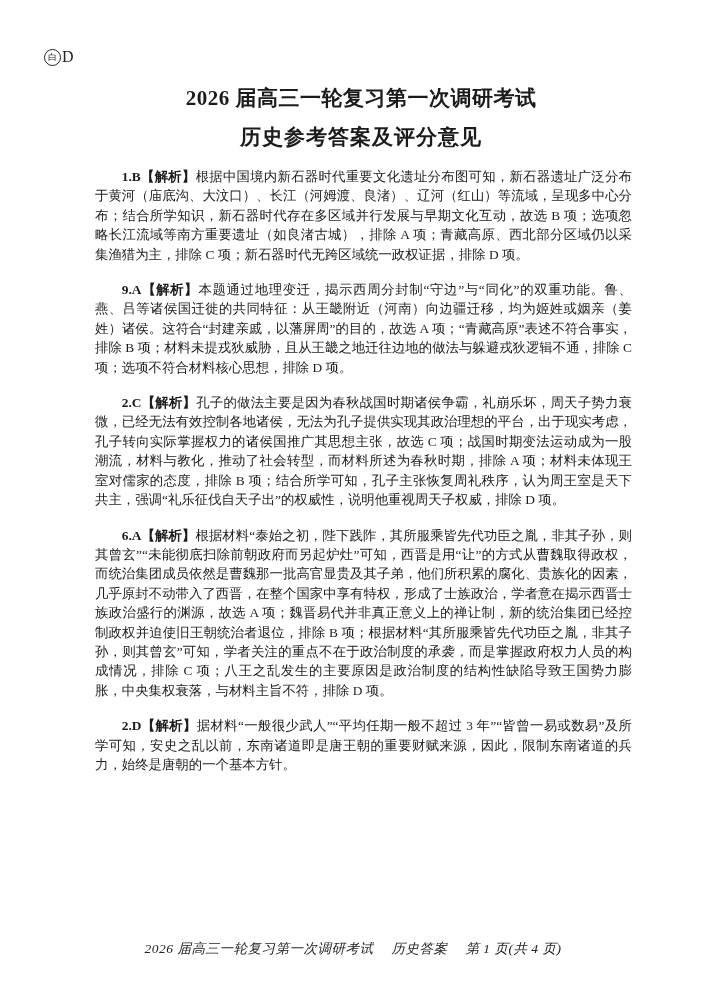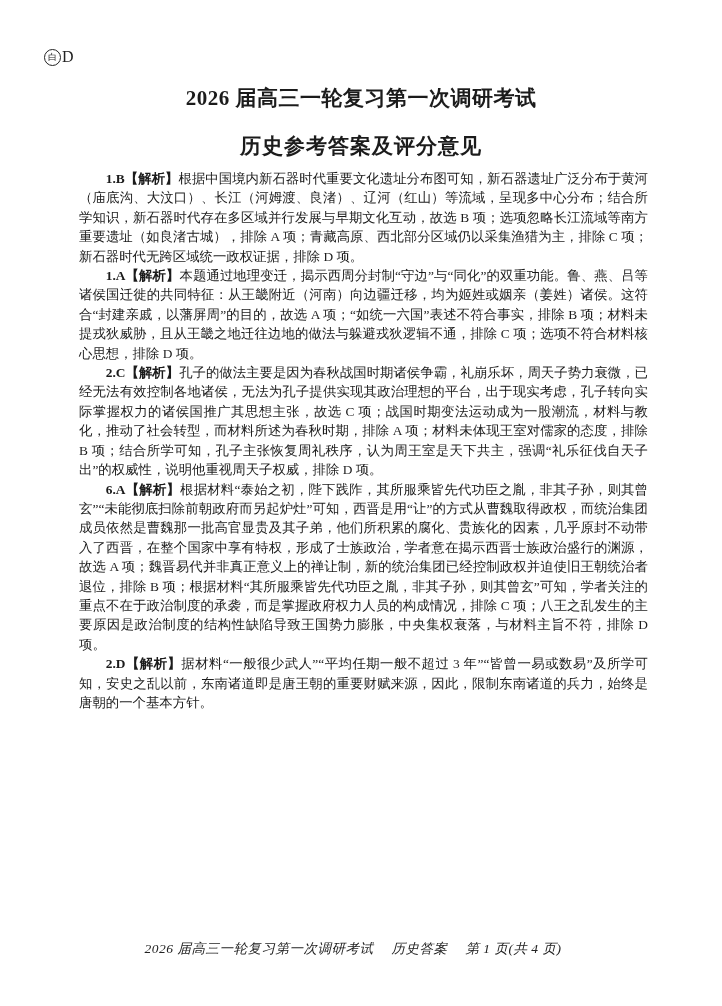--- a/index.html
+++ b/index.html
@@ -44,32 +44,32 @@
     text-align: center;
     font-size: 21px;
     font-weight: 600;
     letter-spacing: 0.5px;
     font-family: "Liberation Serif", "DejaVu Serif", serif;
   }
   .subtitle {
     text-align: center;
     font-size: 21px;
     font-weight: bold;
-    margin-top: 20px;
+    margin-top: 11px;
     letter-spacing: 1px;
     font-family: "Liberation Sans", "DejaVu Sans", sans-serif;
   }
   .content {
     margin: 9px 74px 0 79px;
     font-size: 13.4px;
     line-height: 19.4px;
     text-align: justify;
   }
   .content p {
-    margin: 0;
+    margin: 16px;
     padding: 0;
     text-indent: 2em;
   }
   .ans-label {
     font-weight: bold;
     font-family: "Liberation Serif", "DejaVu Serif", serif;
   }
   .ans-tag {
     font-weight: bold;
     font-family: "Liberation Sans", "DejaVu Sans", sans-serif;
@@ -94,21 +94,21 @@
   <div class="logo">
     <span class="logo-circle">白</span>
       <span class="logo-letter">D</span>
   </div>
 
   <div class="title">2026 届高三一轮复习第一次调研考试</div>
   <div class="subtitle">历史参考答案及评分意见</div>
 
   <div class="content">
     <p><span class="ans-label">1.B</span><span class="ans-tag">【解析】</span><span>根据中国境内新石器时代重要文化遗址分布图可知，新石器遗址广泛分布于黄河（庙底沟、大汶口）、长江（河姆渡、良渚）、辽河（红山）等流域，呈现多中心分布；结合所学知识，新石器时代存在多区域并行发展与早期文化互动，故选 B 项；选项忽略长江流域等南方重要遗址（如良渚古城），排除 A 项；青藏高原、西北部分区域仍以采集渔猎为主，排除 C 项；新石器时代无跨区域统一政权证据，排除 D 项。</span></p>
-    <p><span class="ans-label">1.A</span><span class="ans-tag">【解析】</span><span>本题通过地理变迁，揭示西周分封制“守边”与“同化”的双重功能。鲁、燕、吕等诸侯国迁徙的共同特征：从王畿附近（河南）向边疆迁移，均为姬姓或姻亲（姜姓）诸侯。这符合“封建亲戚，以藩屏周”的目的，故选 A 项；“如统一六国”表述不符合事实，排除 B 项；材料未提戎狄威胁，且从王畿之地迁往边地的做法与躲避戎狄逻辑不通，排除 C 项；选项不符合材料核心思想，排除 D 项。</span></p>
+    <p><span class="ans-label">9.A</span><span class="ans-tag">【解析】</span><span>本题通过地理变迁，揭示西周分封制“守边”与“同化”的双重功能。鲁、燕、吕等诸侯国迁徙的共同特征：从王畿附近（河南）向边疆迁移，均为姬姓或姻亲（姜姓）诸侯。这符合“封建亲戚，以藩屏周”的目的，故选 A 项；“青藏高原”表述不符合事实，排除 B 项；材料未提戎狄威胁，且从王畿之地迁往边地的做法与躲避戎狄逻辑不通，排除 C 项；选项不符合材料核心思想，排除 D 项。</span></p>
     <p><span class="ans-label">2.C</span><span class="ans-tag">【解析】</span><span>孔子的做法主要是因为春秋战国时期诸侯争霸，礼崩乐坏，周天子势力衰微，已经无法有效控制各地诸侯，无法为孔子提供实现其政治理想的平台，出于现实考虑，孔子转向实际掌握权力的诸侯国推广其思想主张，故选 C 项；战国时期变法运动成为一股潮流，材料与教化，推动了社会转型，而材料所述为春秋时期，排除 A 项；材料未体现王室对儒家的态度，排除 B 项；结合所学可知，孔子主张恢复周礼秩序，认为周王室是天下共主，强调“礼乐征伐自天子出”的权威性，说明他重视周天子权威，排除 D 项。</span></p>
     <p><span class="ans-label">6.A</span><span class="ans-tag">【解析】</span><span>根据材料“泰始之初，陛下践阼，其所服乘皆先代功臣之胤，非其子孙，则其曾玄”“未能彻底扫除前朝政府而另起炉灶”可知，西晋是用“让”的方式从曹魏取得政权，而统治集团成员依然是曹魏那一批高官显贵及其子弟，他们所积累的腐化、贵族化的因素，几乎原封不动带入了西晋，在整个国家中享有特权，形成了士族政治，学者意在揭示西晋士族政治盛行的渊源，故选 A 项；魏晋易代并非真正意义上的禅让制，新的统治集团已经控制政权并迫使旧王朝统治者退位，排除 B 项；根据材料“其所服乘皆先代功臣之胤，非其子孙，则其曾玄”可知，学者关注的重点不在于政治制度的承袭，而是掌握政府权力人员的构成情况，排除 C 项；八王之乱发生的主要原因是政治制度的结构性缺陷导致王国势力膨胀，中央集权衰落，与材料主旨不符，排除 D 项。</span></p>
     <p><span class="ans-label">2.D</span><span class="ans-tag">【解析】</span><span>据材料“一般很少武人”“平均任期一般不超过 3 年”“皆曾一易或数易”及所学可知，安史之乱以前，东南诸道即是唐王朝的重要财赋来源，因此，限制东南诸道的兵力，始终是唐朝的一个基本方针。</span></p>
   </div>
 
   <div class="footer">
     <span>2026 届高三一轮复习第一次调研考试</span><span>历史答案</span><span>第 1 页(共 4 页)</span>
   </div>
 
 </div>

